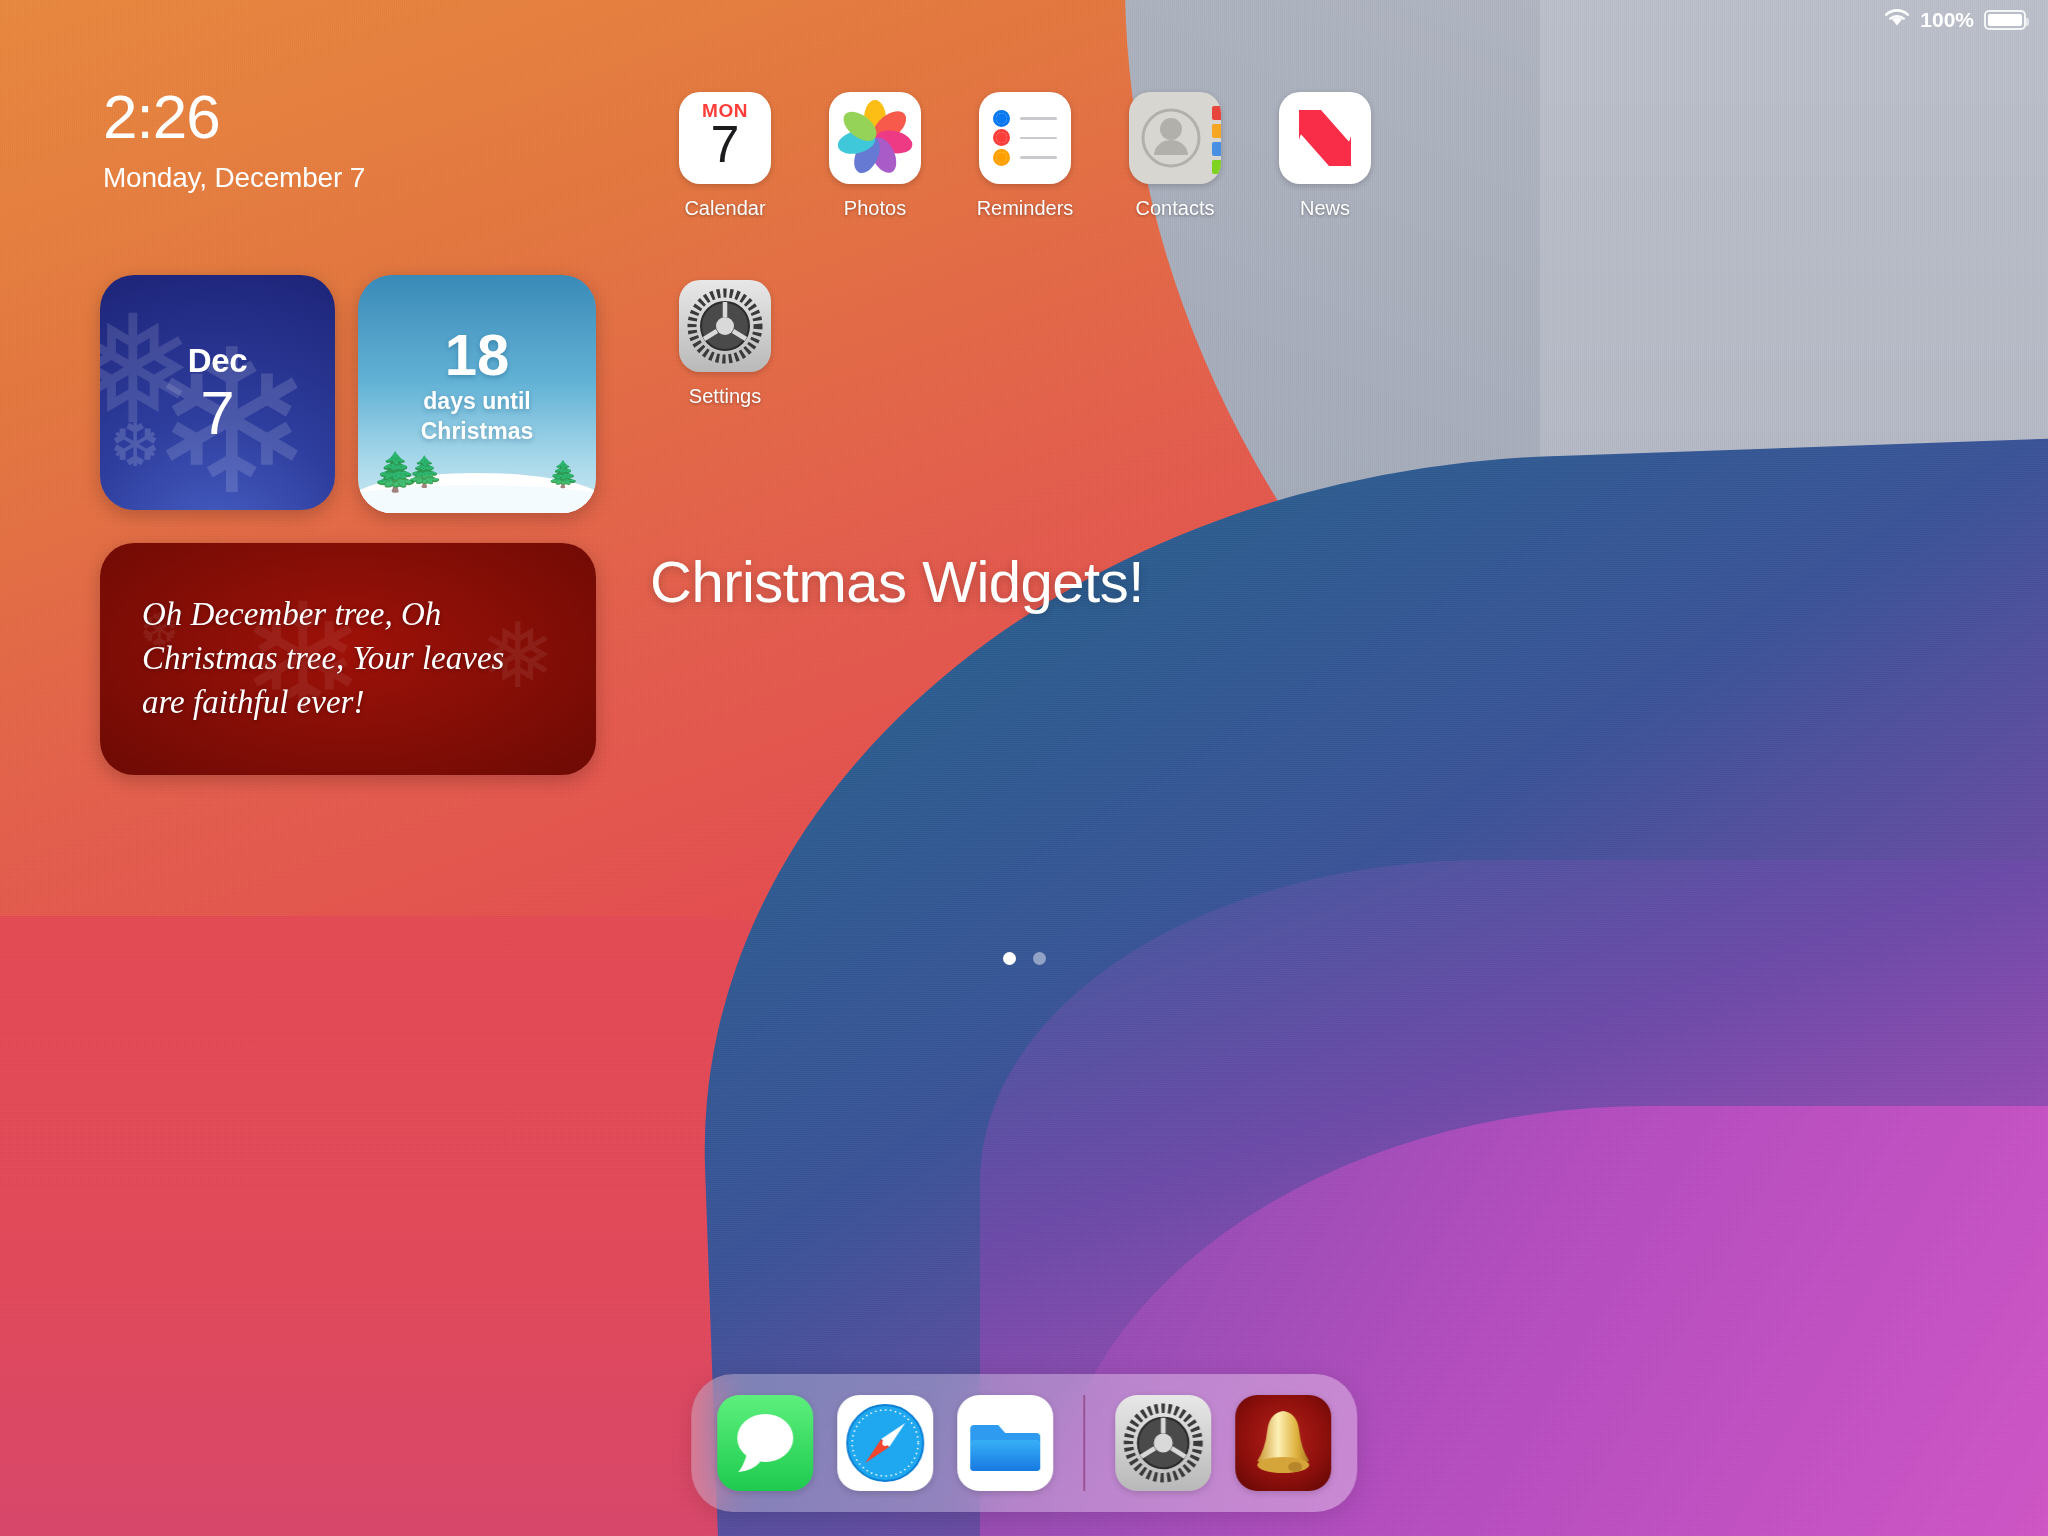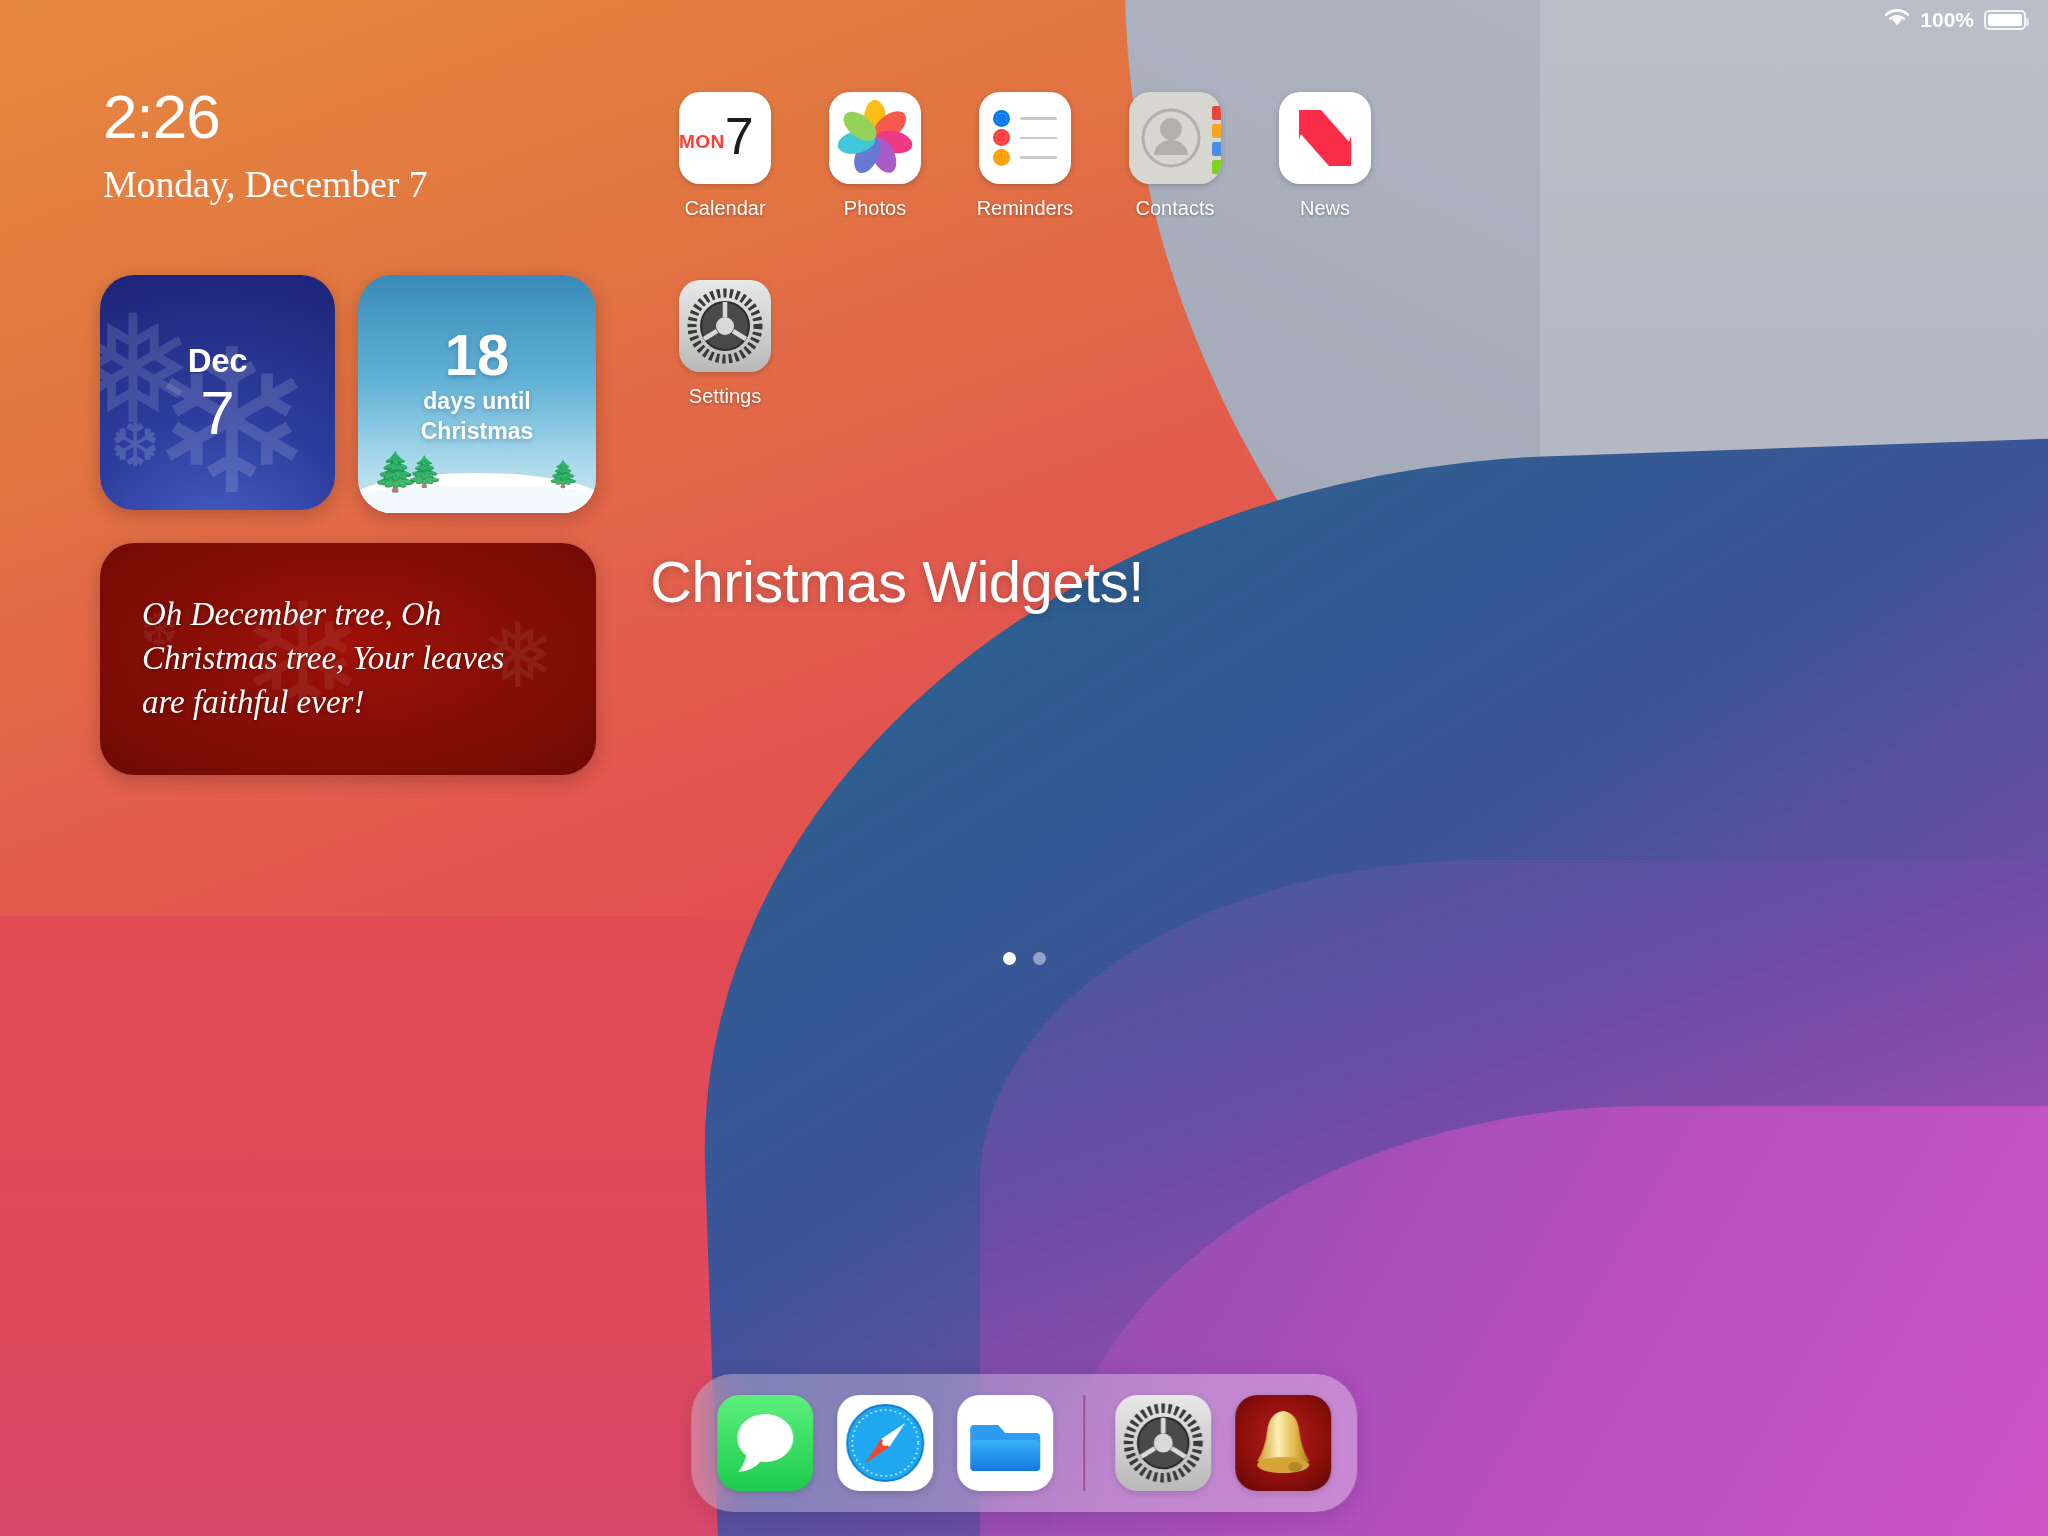--- a/index.html
+++ b/index.html
@@ -72,40 +72,40 @@
   .battery::after {
     content:""; position:absolute; right:-5px; top:6px;
     width:3px; height:8px; background:rgba(255,255,255,.6);
     border-radius:0 2px 2px 0;
   }
   .battery i { display:block; height:100%; width:100%; background:#fff; border-radius:2px; }
 
   
   #clock-block { position:absolute; left:103px; top:86px; color:#fff; z-index:20; }
   #clock-time { font-size:62px; font-weight:300; line-height:1; letter-spacing:-1px; }
-  #clock-date { font-size:38px; font-weight:400; margin-top:14px; letter-spacing:-.2px;font-family:Liberation Serif, serif; }
+  #clock-date { font-size:28px; font-weight:400; margin-top:14px; letter-spacing:-.2px; }
 
   
   #app-grid {
     position:absolute; left:650px; top:92px; z-index:20;
     display:grid; grid-template-columns:repeat(6,150px); gap:0 0;
   }
   .app { width:150px; display:flex; flex-direction:column; align-items:center; }
   .app-icon {
     width:92px; height:92px; border-radius:21px;
     overflow:hidden; position:relative;
     box-shadow:0 2px 6px rgba(0,0,0,.18);
   }
   .app-label {
     margin-top:13px; color:#fff; font-size:20px; font-weight:400;
     text-shadow:0 1px 3px rgba(0,0,0,.35); white-space:nowrap;
   }
 
   
-  .ic-calendar { background:#fff; display:flex; flex-direction:row; align-items:center; }
+  .ic-calendar { background:#fff; display:flex; flex-direction:column; align-items:center; }
   .ic-calendar .cal-dow { color:#fc3d39; font-size:19px; font-weight:700; margin-top:8px; letter-spacing:.5px; }
   .ic-calendar .cal-day { color:#1c1c1e; font-size:52px; font-weight:300; line-height:.95; margin-top:-2px; }
 
   
   .ic-photos { background:#fff; }
   
   .ic-reminders { background:#fff; padding:17px 14px; display:flex; flex-direction:column; justify-content:space-around; }
   .rem-row { display:flex; align-items:center; gap:10px; }
   .rem-dot { width:17px; height:17px; border-radius:50%; border:3.5px solid; display:block; }
   .rem-dot::after{content:"";display:block;width:100%;height:100%;border-radius:50%;}

